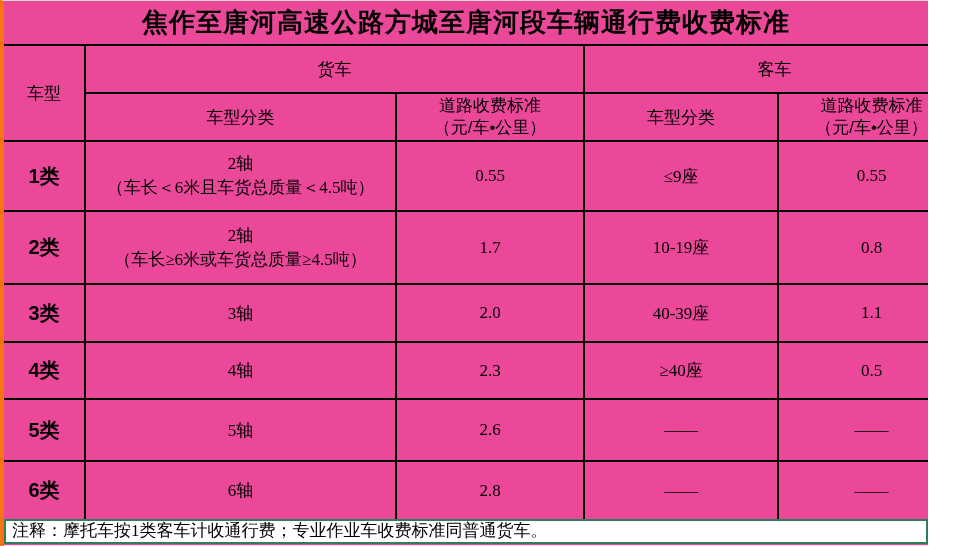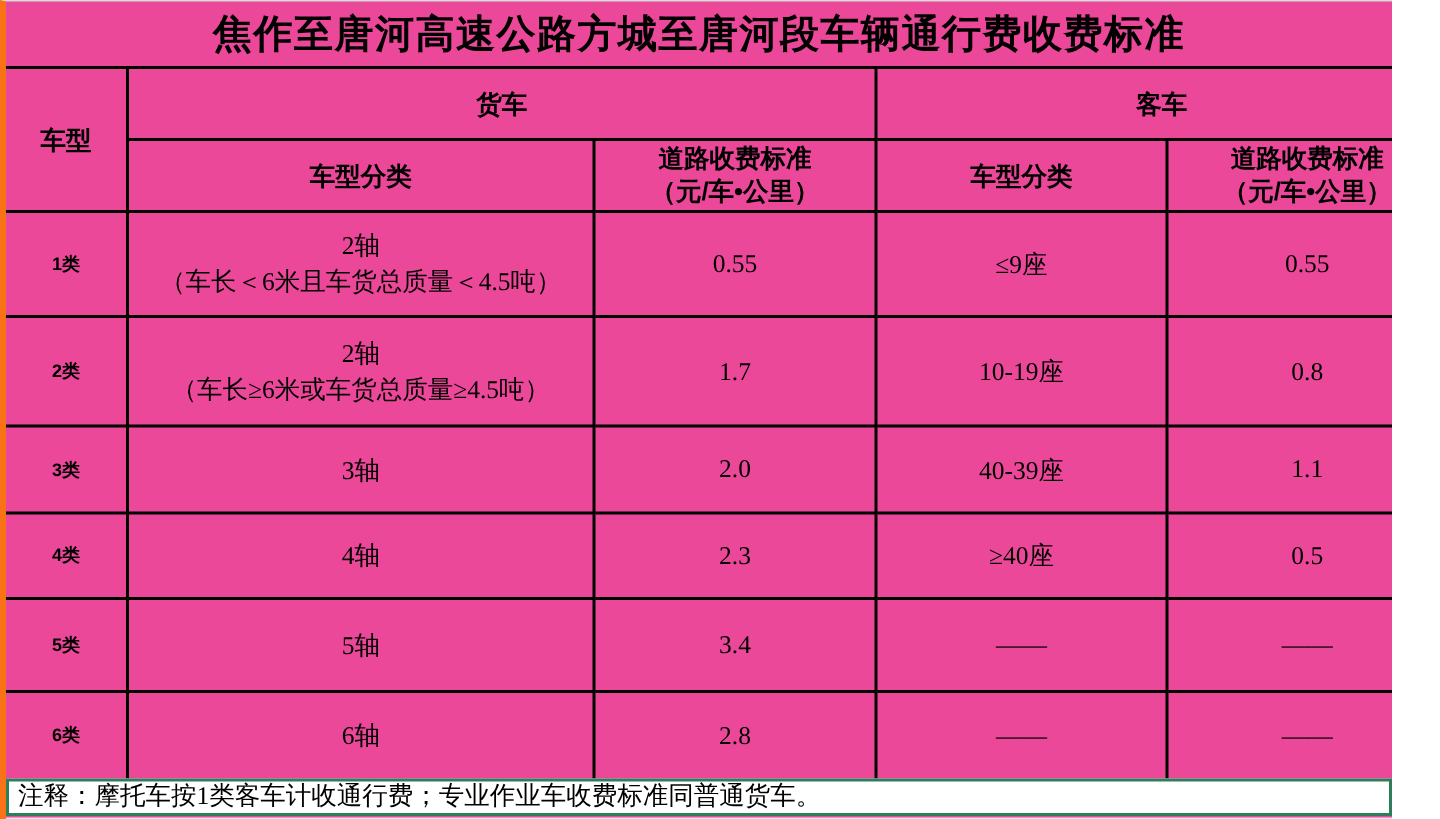--- a/index.html
+++ b/index.html
@@ -35,27 +35,27 @@
     border: 2px solid #000000;
     text-align: center;
     vertical-align: middle;
     padding: 0 4px;
   }
   table.toll tr > *:first-child { border-left: 0; }
   table.toll tr > *:last-child { border-right: 0; }
   table.toll tr.last-row td { border-bottom: 0; }
   th {
     font-family: "Liberation Sans", sans-serif;
-    font-weight: bold;
+    font-weight: normal;
     font-size: 17px;
   }
   td.class-cell {
     font-family: "Liberation Sans", sans-serif;
     font-weight: bold;
-    font-size: 12px;
+    font-size: 20px;
   }
   td.body-cell {
     font-size: 17px;
     font-weight: normal;
   }
   .two-line div { line-height: 24px; }
   .sub-line { line-height: 22px; }
   tr.group-row { height: 48px; }
   tr.sub-row { height: 48px; }
   tr.r1 { height: 70px; }
@@ -148,21 +148,21 @@
       <tr class="r4">
         <td class="class-cell">4类</td>
         <td class="body-cell">4轴</td>
         <td class="body-cell">2.3</td>
         <td class="body-cell">≥40座</td>
         <td class="body-cell">0.5</td>
       </tr>
       <tr class="r5">
         <td class="class-cell">5类</td>
         <td class="body-cell">5轴</td>
-        <td class="body-cell">3.4</td>
+        <td class="body-cell">2.6</td>
         <td class="body-cell">——</td>
         <td class="body-cell">——</td>
       </tr>
       <tr class="r6 last-row">
         <td class="class-cell">6类</td>
         <td class="body-cell">6轴</td>
         <td class="body-cell">2.8</td>
         <td class="body-cell">——</td>
         <td class="body-cell">——</td>
       </tr>

